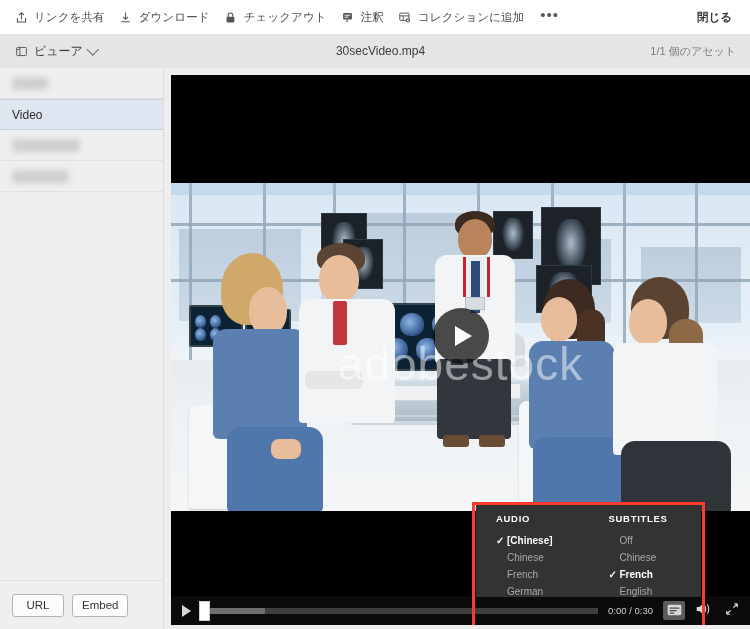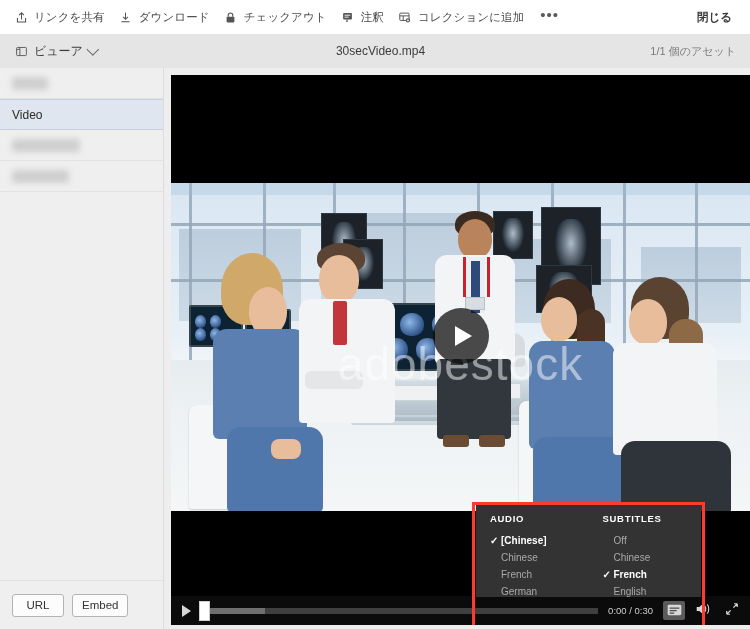--- a/index.html
+++ b/index.html
@@ -370,21 +370,21 @@
   .menu {
     position: absolute;
     left: 305px; top: 430px;
     width: 225px; height: 92px;
     background: #333333;
     z-index: 30;
     display: flex;
     padding: 8px 0 0 0;
     font-family: "Liberation Sans", sans-serif;
   }
-  .menu-col { flex: 1 1 50%; padding-left: 14px; }
+  .menu-col { flex: 1 1 50%; padding-left: 20px; }
   .menu-head {
     font-size: 9.5px;
     color: #ffffff;
     font-weight: bold;
     letter-spacing: .7px;
     margin-bottom: 8px;
   }
   .menu-opt {
     font-size: 10px;
     color: #a9a9a9;

